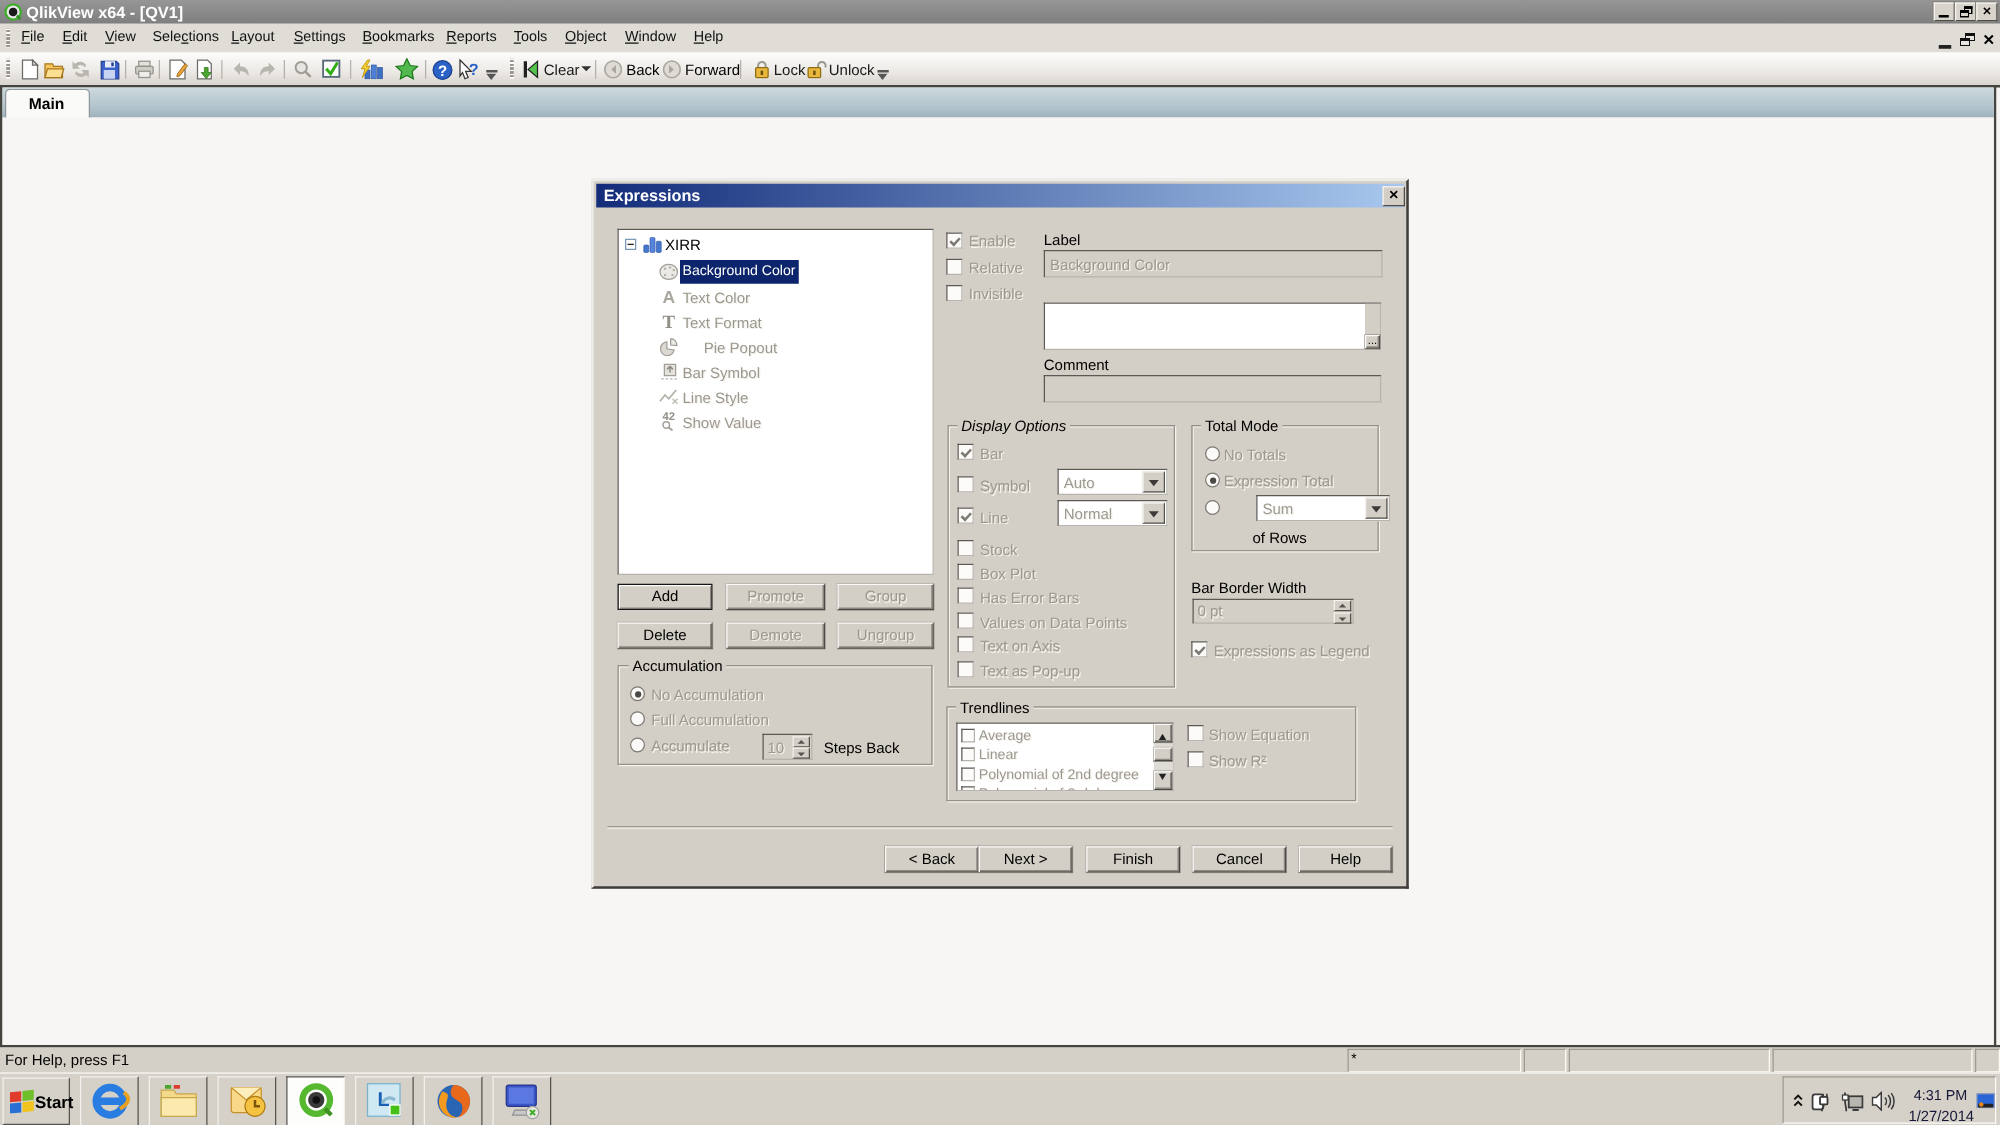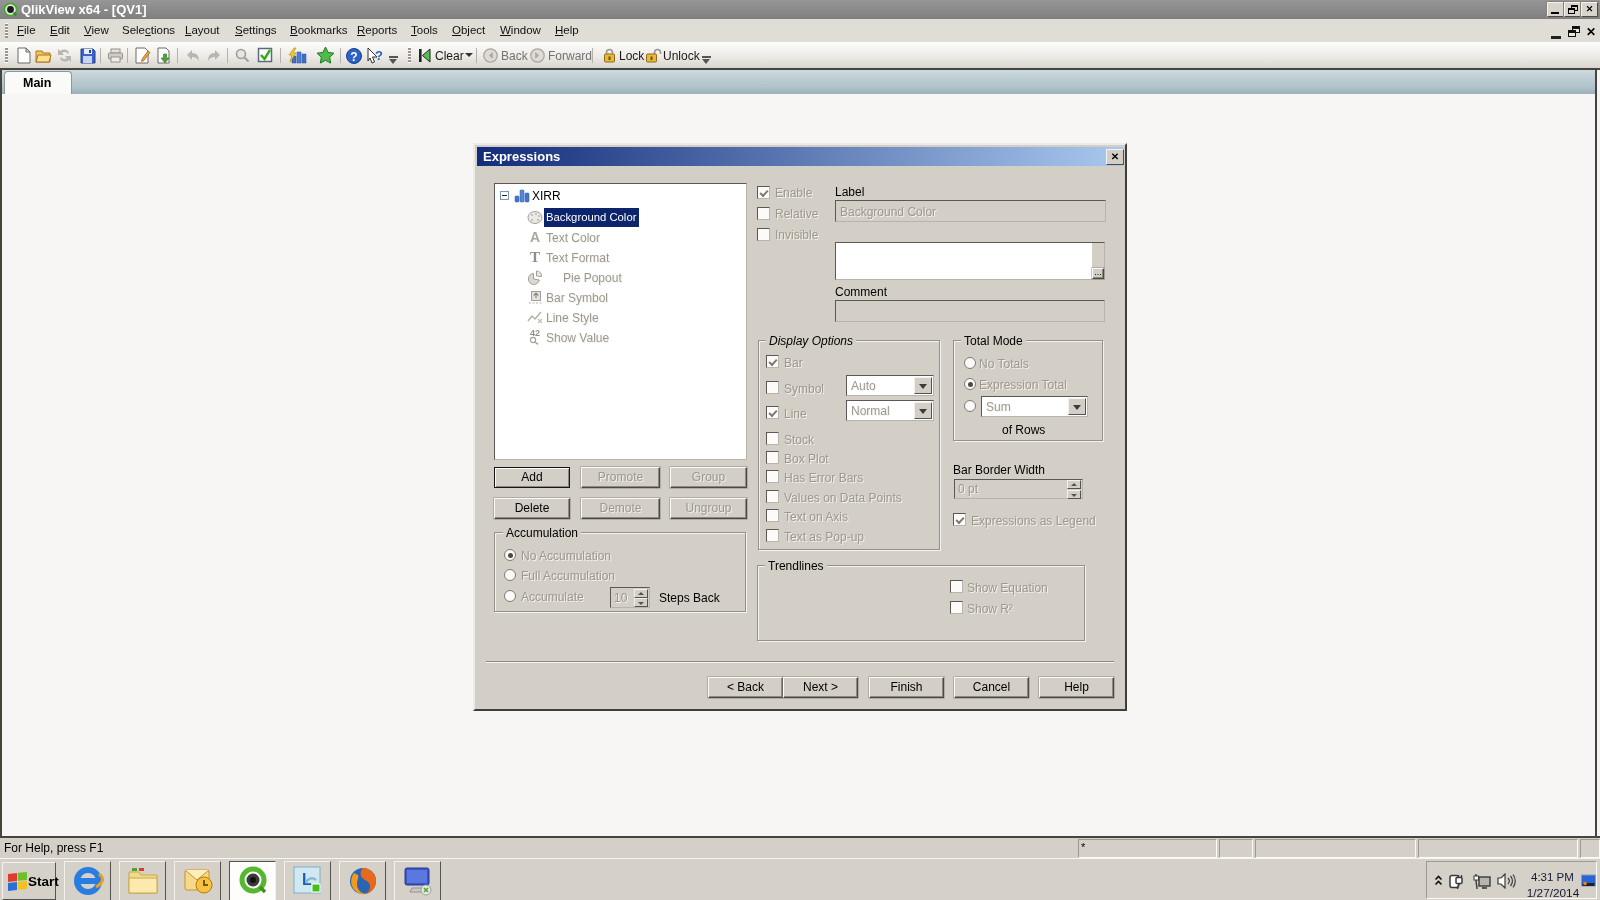--- a/index.html
+++ b/index.html
@@ -10,21 +10,21 @@
 #titlebar{left:0;top:0;width:1600px;height:19px;background:linear-gradient(#969696,#7f7f7f);}
 #titletext{left:21px;top:2px;color:#fff;font-weight:bold;font-size:13px;}
 .winbtn{width:15px;height:13px;top:2px;background:#d8d4cc;border:1px solid;border-color:#f5f3ef #4e4c48 #4e4c48 #f5f3ef;box-shadow:0 0 0 1px #84827c;font-size:9px;text-align:center;line-height:12px;color:#000;font-weight:bold;}
 #menubar{left:0;top:19px;width:1600px;height:23px;background:#e0ddd6;border-bottom:1px solid #fbfaf8;}
 .menuitem{position:absolute;top:5px;font-size:11.5px;color:#111;}
 .menuitem u{text-decoration:underline;text-underline-offset:1px;}
 #toolbar{left:0;top:42px;width:1600px;height:26px;background:linear-gradient(#fdfdfc,#ece9e5 60%,#d8d4ce);}
 .tsep{position:absolute;top:6px;width:1px;height:15px;background:#b5b1aa;}
 .ticon{position:absolute;top:5px;width:17px;height:17px;}
 .tbartext{position:absolute;top:7px;font-size:12px;color:#1a1a1a;}
-.graytext{color:#737373;}
+.graytext{color:#000000;}
 
 #frame-top{left:0;top:68px;width:1600px;height:1.5px;background:#45443f;}
 #frame-left{left:0;top:68px;width:2px;height:769px;background:#45443f;}
 #frame-right{left:1595px;top:68px;width:2px;height:769px;background:#45443f;}
 #frame-bottom{left:0;top:835.5px;width:1600px;height:2px;background:#45443f;}
 #tabband{left:2px;top:69.5px;width:1593px;height:24.5px;background:linear-gradient(#cdd9dd,#b0c2ca 70%,#9db1bb);}
 #maintab{left:4px;top:71px;width:66px;height:23px;background:#fafaf8;border:1px solid #8e979c;border-bottom:none;border-radius:4px 4px 0 0;}
 #maintab span{display:block;margin:4px 0 0 18px;font-weight:bold;font-size:12.5px;}
 #content{left:2px;top:94px;width:1593px;height:741.5px;background:#f7f6f4;}
 
@@ -380,38 +380,55 @@
     <div class="cb" style="left:291px;top:384px;"></div>
     <div class="abs lbl dtext" style="left:309px;top:385px;">Text as Pop-up</div>
 
     <div class="abs gbox" style="left:478px;top:195px;width:150px;height:101px;"></div>
     <div class="glabel" style="left:486px;top:189px;">Total Mode</div>
     <div class="radio" style="left:489px;top:212px;"></div>
     <div class="abs lbl dtext" style="left:504px;top:212px;">No Totals</div>
     <div class="radio sel" style="left:489px;top:233px;"></div>
     <div class="abs lbl dtext" style="left:504px;top:233px;">Expression Total</div>
     <div class="radio" style="left:489px;top:255px;"></div>
-    <div class="combo" style="left:506px;top:251px;width:107px;height:21px;">
+    <div class="combo" style="left:530px;top:251px;width:107px;height:21px;">
         <div class="combobtn"></div>
         <span class="lbl dtext" style="left:4px;top:3px;">Sum</span>
       </div>
     <div class="abs lbl" style="left:504px;top:278px;margin-left:23px;">of Rows</div>
 
     <div class="abs lbl" style="left:478px;top:318px;">Bar Border Width</div>
     <div class="abs flat3d" style="left:479px;top:334px;width:129px;height:20px;"></div>
     <div class="abs lbl dtext" style="left:483px;top:337px;">0 pt</div>
     <div class="abs spin" style="left:592px;top:335px;">
         <div class="up"></div>
         <div class="dn"></div>
       </div>
     <div class="cb" style="left:478px;top:368px;" data-ck="1"></div>
     <div class="abs lbl dtext" style="left:496px;top:369px;">Expressions as Legend</div>
 
     <div class="abs gbox" style="left:282px;top:420px;width:328px;height:76px;"></div>
     <div class="glabel" style="left:290px;top:414px;">Trendlines</div>
+    <div class="abs sunken" style="left:290px;top:433px;width:174px;height:55px;overflow:hidden;">
+      <div class="cb" style="left:3px;top:4px;width:11px;height:11px;"></div>
+      <div class="abs lbl dtext" style="left:17px;top:4px;font-size:11.3px;">Average</div>
+      <div class="cb" style="left:3px;top:19px;width:11px;height:11px;"></div>
+      <div class="abs lbl dtext" style="left:17px;top:19px;font-size:11.3px;">Linear</div>
+      <div class="cb" style="left:3px;top:35px;width:11px;height:11px;"></div>
+      <div class="abs lbl dtext" style="left:17px;top:35px;font-size:11.3px;">Polynomial of 2nd degree</div>
+      <div class="cb" style="left:3px;top:50px;width:11px;height:11px;"></div>
+      <div class="abs lbl dtext" style="left:17px;top:50px;font-size:11.3px;">Polynomial of 3rd degree</div>
+      <div class="abs" id="tl-scroll" style="right:0;top:0;width:15px;height:53px;background:#dfdcd6;">
+        <div class="btn" style="position:absolute;left:0;top:0;width:15px;height:15px;"></div>
+        <div class="abs" style="left:4px;top:5px;border:3.5px solid transparent;border-bottom:5px solid #222;"></div>
+        <div class="btn" style="position:absolute;left:0;top:19px;width:15px;height:11px;"></div>
+        <div class="btn" style="position:absolute;left:0;bottom:0;width:15px;height:15px;"></div>
+        <div class="abs" style="left:4px;bottom:5px;border:3.5px solid transparent;border-top:5px solid #222;"></div>
+      </div>
+    </div>
     <div class="cb" style="left:475px;top:435px;"></div>
     <div class="abs lbl dtext" style="left:492px;top:436px;">Show Equation</div>
     <div class="cb" style="left:475px;top:456px;"></div>
     <div class="abs lbl dtext" style="left:492px;top:457px;">Show R²</div>
 
     <div class="abs" style="left:11px;top:516px;width:628px;height:1px;background:#8d8a84;"></div>
     <div class="abs" style="left:11px;top:517px;width:628px;height:1px;background:#f6f5f1;"></div>
     <div class="abs btn" style="left:233px;top:532px;width:75px;height:21px;line-height:19px;">&lt; Back</div>
     <div class="abs btn" style="left:308px;top:532px;width:75px;height:21px;line-height:19px;">Next &gt;</div>
     <div class="abs btn" style="left:394px;top:532px;width:75px;height:21px;line-height:19px;">Finish</div>

